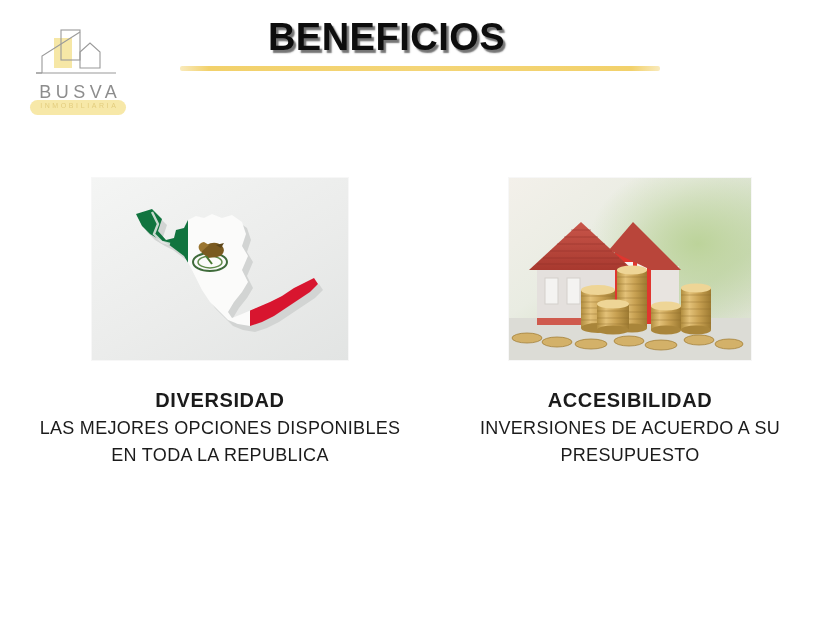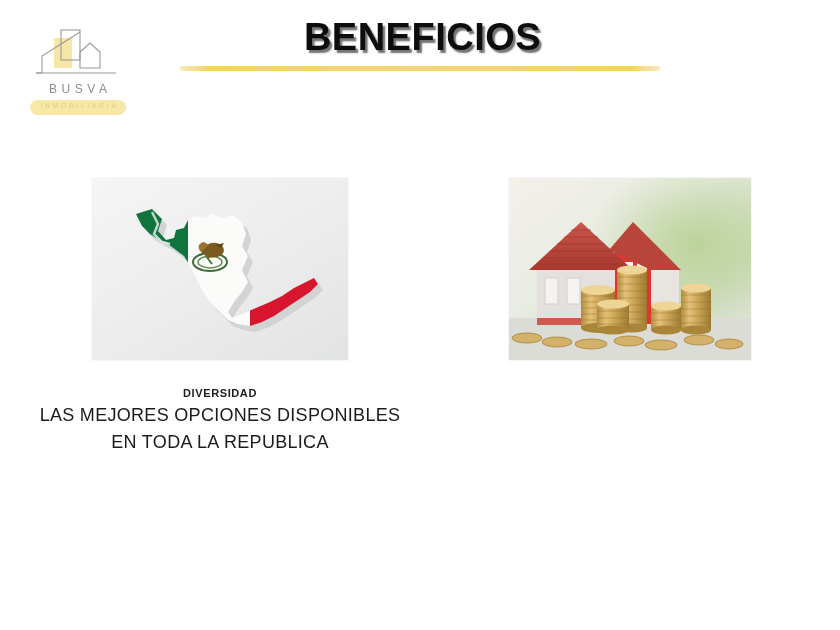--- a/index.html
+++ b/index.html
@@ -33,21 +33,21 @@
     height: 58px;
   }
   .logo-mark svg { display: block; }
 
   .logo-word {
     position: absolute;
     left: 0;
     top: 56px;
     width: 100px;
     text-align: center;
-    font-size: 12px;
+    font-size: 18px;
     letter-spacing: 4.5px;
     color: #8d8d8d;
     font-weight: 400;
     text-indent: 4.5px;
   }
   .logo-sub-wrap {
     position: absolute;
     left: 2px;
     top: 74px;
     width: 96px;
@@ -74,21 +74,20 @@
     position: absolute;
     left: 0;
     top: 16px;
     width: 773px;
     text-align: center;
     font-size: 38px;
     font-weight: bold;
     color: #0d0d0d;
     letter-spacing: 0.5px;
     text-shadow: 2.5px 2.5px 1.5px rgba(90,90,90,0.85);
-    padding-left: 36px;
   }
   .title-rule {
     position: absolute;
     left: 180px;
     top: 66px;
     width: 480px;
     height: 5px;
     background: linear-gradient(90deg,
         rgba(242,209,107,0.45) 0%,
         #f2d16b 6%,
@@ -130,21 +129,21 @@
   
   .house-svg { position: absolute; left: 0; top: 0; }
 
   
   .caption {
     margin-top: 26px;
     text-align: center;
     color: #1b1b1b;
   }
   .caption-heading {
-    font-size: 11px;
+    font-size: 20px;
     font-weight: bold;
     letter-spacing: 0.6px;
     line-height: 1.45;
   }
   .caption-body {
     font-size: 18px;
     font-weight: 400;
     letter-spacing: 0.3px;
     line-height: 1.5;
     white-space: pre-line;
@@ -347,15 +346,20 @@
             <ellipse cx="48" cy="164" rx="15" ry="5"></ellipse>
             <ellipse cx="82" cy="166" rx="16" ry="5"></ellipse>
             <ellipse cx="120" cy="163" rx="15" ry="5"></ellipse>
             <ellipse cx="152" cy="167" rx="16" ry="5"></ellipse>
             <ellipse cx="190" cy="162" rx="15" ry="5"></ellipse>
             <ellipse cx="220" cy="166" rx="14" ry="5"></ellipse>
           </g>
         </g>
       </svg>
     </div>
+    <div class="caption">
+      <div class="caption-heading">ACCESIBILIDAD</div>
+      <div class="caption-body">INVERSIONES DE ACUERDO A SU
+PRESUPUESTO</div>
+    </div>
   </div>
 
 </div>
 
 </body></html>

